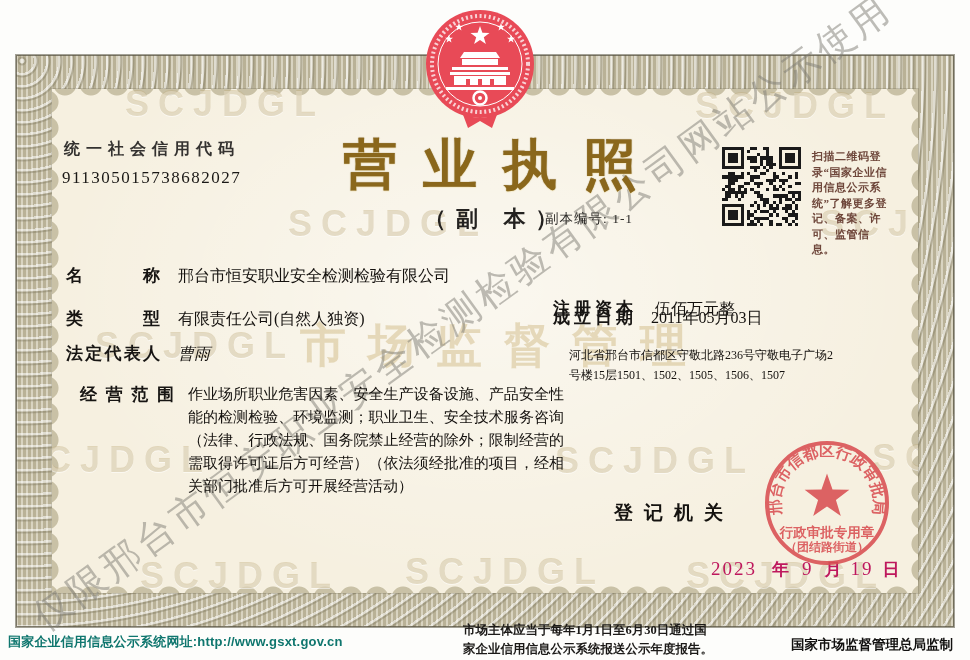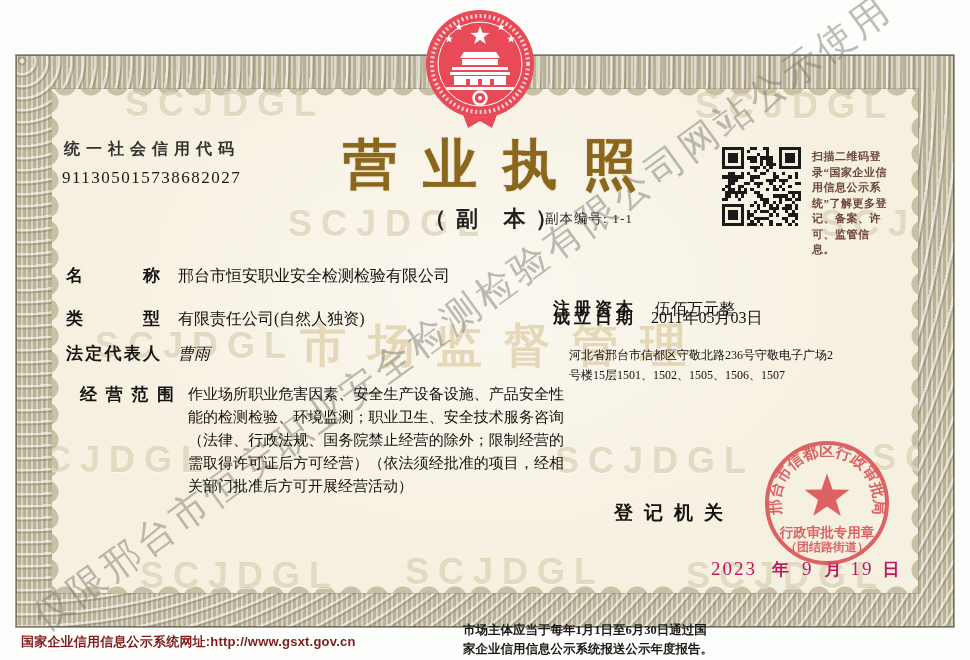--- a/index.html
+++ b/index.html
@@ -71,22 +71,22 @@
 
   .registrar { font-size:19px; font-weight:bold; letter-spacing:11px; color:#14120f; }
   .dateline { display:flex; align-items:baseline; font-size:17px; color:#be185d; }
   .dateline .num { font-size:19px; letter-spacing:2px; }
   .dateline .cjk { font-weight:bold; }
 
   .stamp { position:absolute; left:760px; top:437px; width:134px; height:132px; z-index:5; opacity:.88; }
 
   .emblem { position:absolute; left:422px; top:6px; width:116px; height:126px; z-index:6; }
 
-  .footer-left { left:8px; top:633px; font-size:13px; font-weight:bold; color:#7f1d1d;
-    font-family:"Liberation Sans", sans-serif; letter-spacing:0.2px;margin-left:13px; }
+  .footer-left { left:8px; top:633px; font-size:13px; font-weight:bold; color:#0f766e;
+    font-family:"Liberation Sans", sans-serif; letter-spacing:0.2px; }
   .footer-mid { left:463px; top:621px; width:280px; font-size:12.5px; line-height:19px;
     font-weight:bold; color:#1c1a18; }
   .footer-right { left:791px; top:636px; font-size:13.5px; font-weight:bold; color:#121110; }
 
   .qr-box { position:absolute; left:722px; top:147px; width:79px; height:79px; }
 </style>
 </head>
 <body>
 
 <div class="page">
@@ -410,14 +410,15 @@
     </g>
     <circle cx="58" cy="92" r="6.5" fill="none" stroke="#ffffff" stroke-width="2.5"></circle>
     <circle cx="58" cy="92" r="2" fill="#ffffff"></circle>
   </svg>
 
   <div class="abs footer-left">国家企业信用信息公示系统网址:http://www.gsxt.gov.cn</div>
   <div class="abs footer-mid">
     <div>市场主体应当于每年1月1日至6月30日通过国</div>
     <div>家企业信用信息公示系统报送公示年度报告。</div>
   </div>
+  <div class="abs footer-right">国家市场监督管理总局监制</div>
 
 </div>
 
 </body></html>

